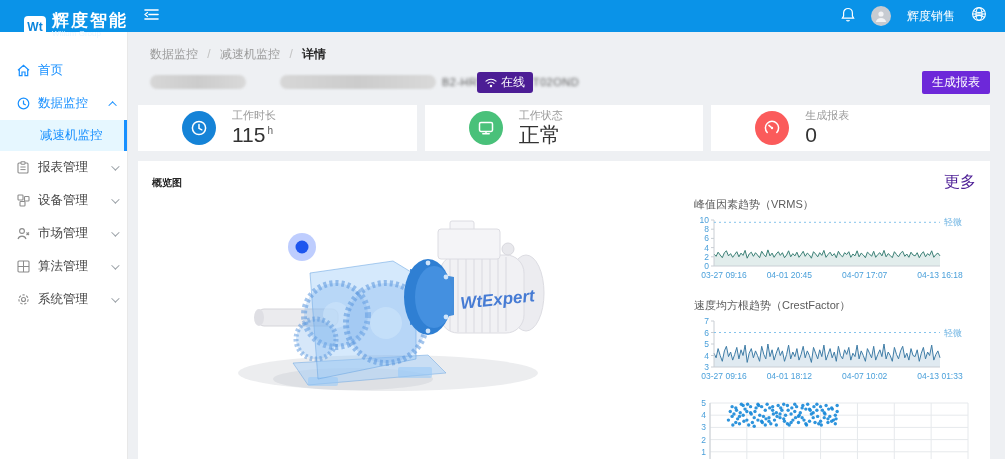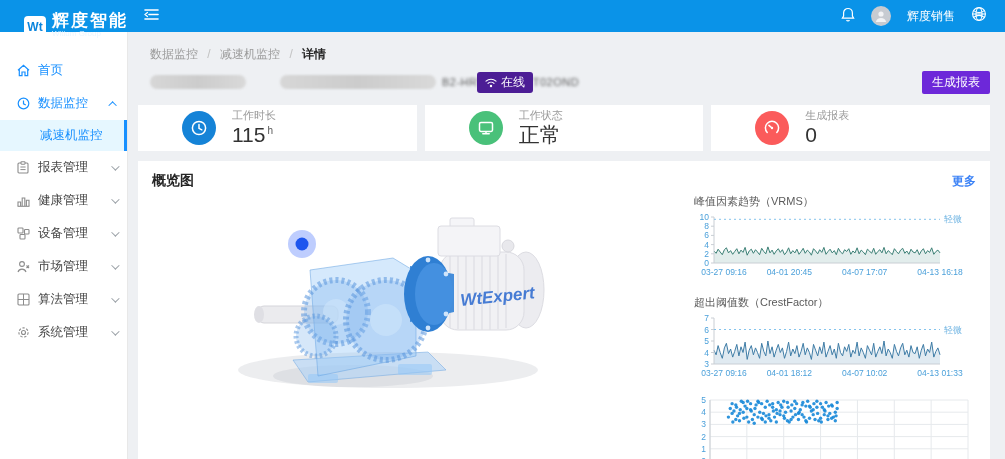--- a/index.html
+++ b/index.html
@@ -56,22 +56,22 @@
   .stat-card { flex:1; height:46px; background:#fff; display:flex; align-items:center;
     padding-left:44px; gap:16px; }
   .stat-ic { width:34px; height:34px; border-radius:50%; display:flex; align-items:center;
     justify-content:center; flex:none; }
   .stat-label { font-size:11px; color:#9a9a9a; }
   .stat-value { font-size:21px; color:#333; line-height:1.15; }
   .stat-value sup { font-size:10px; color:#555; margin-left:2px; }
 
   .overview { position:relative; margin:10px 15px 0 10px; background:#fff; height:300px; }
   .ov-hdr { display:flex; align-items:center; justify-content:space-between; padding:11px 14px 4px 14px; }
-  .ov-title { font-size:14px; color:#262626; font-weight:bold; }
-  .ov-more { font-size:12px; color:#3b82f6; cursor:pointer; text-decoration:none;font-weight:bold; }
+  .ov-title { font-size:10px; color:#262626; font-weight:bold; }
+  .ov-more { font-size:16px; color:#4c1d95; cursor:pointer; text-decoration:none; }
   .ov-body { position:relative; height:265px; }
   .machine { position:absolute; left:20px; top:14px; }
   .charts-col { position:absolute; right:14px; top:0; width:282px; }
   .chart-block { margin-bottom:13px; }
   .chart-title { font-size:11px; color:#5b5b5b; margin-bottom:3px; }
 </style>
 </head>
 <body>
 
 <div class="hdr">
@@ -144,30 +144,20 @@
   <div class="mi">
     <span class="ic">
         <svg width="12" height="13" viewBox="0 0 12 13">
           <rect x="1" y="2" width="10" height="10" rx="1" fill="none" stroke="#8c8c8c" stroke-width="1.1"></rect>
           <rect x="4" y="0.8" width="4" height="2.4" rx="0.6" fill="#fff" stroke="#8c8c8c" stroke-width="1.1"></rect>
           <line x1="3.4" y1="6" x2="8.6" y2="6" stroke="#8c8c8c"></line>
           <line x1="3.4" y1="8.6" x2="8.6" y2="8.6" stroke="#8c8c8c"></line>
         </svg>
       </span>
     <span>报表管理</span>
-    <span class="caret down"></span>
-  </div>
-  <div class="mi">
-    <span class="ic">
-        <svg width="13" height="12" viewBox="0 0 13 12">
-          <path d="M1 11 V7 H3.6 V11 M5.2 11 V3 H7.8 V11 M9.4 11 V5.2 H12 V11" fill="none" stroke="#8c8c8c" stroke-width="1.1"></path>
-          <line x1="0.5" y1="11.3" x2="12.5" y2="11.3" stroke="#8c8c8c" stroke-width="1.1"></line>
-        </svg>
-      </span>
-    <span>健康管理</span>
     <span class="caret down"></span>
   </div>
   <div class="mi">
     <span class="ic">
         <svg width="13" height="13" viewBox="0 0 13 13">
           <rect x="1" y="1" width="5" height="5" rx="0.8" fill="none" stroke="#8c8c8c" stroke-width="1.1"></rect>
           <rect x="7.5" y="2.5" width="4.5" height="4.5" rx="0.8" fill="none" stroke="#8c8c8c" stroke-width="1.1"></rect>
           <rect x="3" y="7.5" width="5" height="4.5" rx="0.8" fill="none" stroke="#8c8c8c" stroke-width="1.1"></rect>
         </svg>
       </span>
@@ -357,21 +347,21 @@
               <text x="15" y="8" text-anchor="end" font-size="8.5" fill="#4ba0da">10</text>
               <text x="30" y="63" text-anchor="middle" font-size="8.5" fill="#4ba0da">03-27 09:16</text>
               <text x="95.33333333333333" y="63" text-anchor="middle" font-size="8.5" fill="#4ba0da">04-01 20:45</text>
               <text x="170.66666666666666" y="63" text-anchor="middle" font-size="8.5" fill="#4ba0da">04-07 17:07</text>
               <text x="246" y="63" text-anchor="middle" font-size="8.5" fill="#4ba0da">04-13 16:18</text>
               <line x1="20" y1="7.3000000000000025" x2="246" y2="7.3000000000000025" stroke="#85c3ec" stroke-width="1" stroke-dasharray="2 3"></line>
               <text x="250" y="10.300000000000002" font-size="9" fill="#6db3e2">轻微</text>
             </svg>
         </div>
         <div class="chart-block">
-          <div class="chart-title">超出阈值数（CrestFactor）</div>
+          <div class="chart-title">速度均方根趋势（CrestFactor）</div>
           <svg width="282" height="66">
               <path d="M20.0,37.2L22.1,41.8L24.1,32.6L26.2,39.5L28.3,45.3L30.4,34.9L32.4,30.3L34.5,40.6L36.6,36.0L38.7,44.1L40.7,38.4L42.8,31.4L44.9,42.9L47.0,33.8L49.0,39.5L51.1,29.1L53.2,46.4L55.2,37.2L57.3,32.6L59.4,41.8L61.5,34.9L63.5,39.5L65.6,45.3L67.7,30.3L69.8,38.4L71.8,42.9L73.9,28.0L76.0,40.6L78.1,33.8L80.1,44.1L82.2,37.2L84.3,31.4L86.3,39.5L88.4,34.9L90.5,45.3L92.6,38.4L94.6,29.1L96.7,42.9L98.8,36.0L100.9,40.6L102.9,32.6L105.0,44.1L107.1,38.4L109.2,30.3L111.2,41.8L113.3,34.9L115.4,39.5L117.4,46.4L119.5,31.4L121.6,37.2L123.7,42.9L125.7,33.8L127.8,40.6L129.9,29.1L132.0,44.1L134.0,38.4L136.1,32.6L138.2,41.8L140.3,36.0L142.3,45.3L144.4,30.3L146.5,39.5L148.6,42.9L150.6,33.8L152.7,38.4L154.8,31.4L156.8,44.1L158.9,37.2L161.0,40.6L163.1,29.1L165.1,42.9L167.2,34.9L169.3,39.5L171.4,45.3L173.4,32.6L175.5,37.2L177.6,41.8L179.7,30.3L181.7,44.1L183.8,38.4L185.9,33.8L187.9,40.6L190.0,28.0L192.1,42.9L194.2,36.0L196.2,39.5L198.3,45.3L200.4,31.4L202.5,38.4L204.5,42.9L206.6,34.9L208.7,30.3L210.8,41.8L212.8,37.2L214.9,44.1L217.0,32.6L219.0,39.5L221.1,40.6L223.2,33.8L225.3,45.3L227.3,37.2L229.4,31.4L231.5,42.9L233.6,36.0L235.6,39.5L237.7,29.1L239.8,44.1L241.9,38.4L243.9,34.9L246.0,41.8L246,51L20,51Z" fill="rgba(62,124,166,0.16)" stroke="none"></path>
               <path d="M20.0,37.2L22.1,41.8L24.1,32.6L26.2,39.5L28.3,45.3L30.4,34.9L32.4,30.3L34.5,40.6L36.6,36.0L38.7,44.1L40.7,38.4L42.8,31.4L44.9,42.9L47.0,33.8L49.0,39.5L51.1,29.1L53.2,46.4L55.2,37.2L57.3,32.6L59.4,41.8L61.5,34.9L63.5,39.5L65.6,45.3L67.7,30.3L69.8,38.4L71.8,42.9L73.9,28.0L76.0,40.6L78.1,33.8L80.1,44.1L82.2,37.2L84.3,31.4L86.3,39.5L88.4,34.9L90.5,45.3L92.6,38.4L94.6,29.1L96.7,42.9L98.8,36.0L100.9,40.6L102.9,32.6L105.0,44.1L107.1,38.4L109.2,30.3L111.2,41.8L113.3,34.9L115.4,39.5L117.4,46.4L119.5,31.4L121.6,37.2L123.7,42.9L125.7,33.8L127.8,40.6L129.9,29.1L132.0,44.1L134.0,38.4L136.1,32.6L138.2,41.8L140.3,36.0L142.3,45.3L144.4,30.3L146.5,39.5L148.6,42.9L150.6,33.8L152.7,38.4L154.8,31.4L156.8,44.1L158.9,37.2L161.0,40.6L163.1,29.1L165.1,42.9L167.2,34.9L169.3,39.5L171.4,45.3L173.4,32.6L175.5,37.2L177.6,41.8L179.7,30.3L181.7,44.1L183.8,38.4L185.9,33.8L187.9,40.6L190.0,28.0L192.1,42.9L194.2,36.0L196.2,39.5L198.3,45.3L200.4,31.4L202.5,38.4L204.5,42.9L206.6,34.9L208.7,30.3L210.8,41.8L212.8,37.2L214.9,44.1L217.0,32.6L219.0,39.5L221.1,40.6L223.2,33.8L225.3,45.3L227.3,37.2L229.4,31.4L231.5,42.9L233.6,36.0L235.6,39.5L237.7,29.1L239.8,44.1L241.9,38.4L243.9,34.9L246.0,41.8" fill="none" stroke="#3e7ca6" stroke-width="1"></path>
               <line x1="20" y1="5" x2="20" y2="51" stroke="#c9ced4"></line>
               <line x1="20" y1="51" x2="246" y2="51" stroke="#c9ced4"></line>
               <line x1="17" y1="51" x2="20" y2="51" stroke="#c9ced4"></line>
               <text x="15" y="54" text-anchor="end" font-size="8.5" fill="#4ba0da">3</text>
               <line x1="17" y1="39.5" x2="20" y2="39.5" stroke="#c9ced4"></line>
               <text x="15" y="42.5" text-anchor="end" font-size="8.5" fill="#4ba0da">4</text>
               <line x1="17" y1="28" x2="20" y2="28" stroke="#c9ced4"></line>

